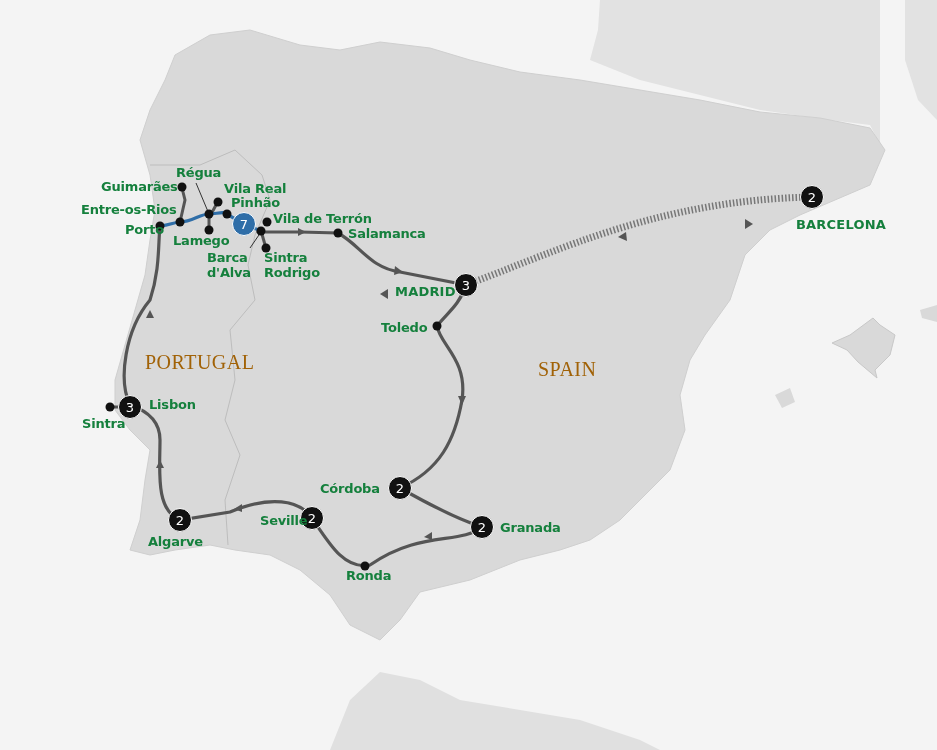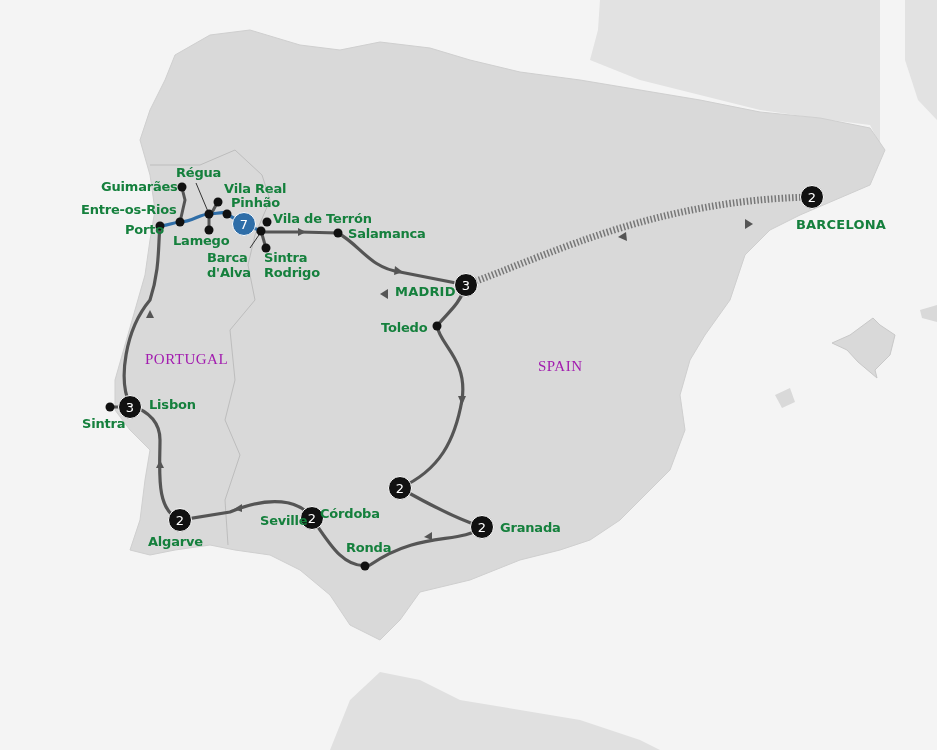--- a/index.html
+++ b/index.html
@@ -1,21 +1,21 @@
 <!DOCTYPE html>
 <html><head>
 <meta charset="utf-8">
 <style>
   html,body{margin:0;padding:0;}
   body{width:937px;height:750px;overflow:hidden;background:#f4f4f4;font-family:"Liberation Sans",sans-serif;}
   #map{position:relative;width:937px;height:750px;}
   svg{position:absolute;left:0;top:0;}
   .lbl{position:absolute;font-family:"DejaVu Sans","Liberation Sans",sans-serif;font-weight:bold;font-size:13px;color:#15803d;white-space:nowrap;line-height:15px;letter-spacing:-0.2px;}
   .caps{font-size:13px;letter-spacing:0.2px;}
-  .country{position:absolute;font-family:"Liberation Serif","DejaVu Serif",serif;font-size:15px;color:#a21caf;letter-spacing:0.5px;}
+  .country{position:absolute;font-family:"Liberation Serif","DejaVu Serif",serif;font-size:20px;color:#a16207;letter-spacing:0.5px;}
   .badge{position:absolute;width:22px;height:22px;border-radius:50%;background:#111;color:#fff;font-family:"DejaVu Sans",sans-serif;font-size:13px;display:flex;align-items:center;justify-content:center;transform:translate(-50%,-50%);border:1.5px solid #fff;box-sizing:content-box;}
   .badge.blue{background:#2f6ea8;}
   .dot{position:absolute;width:9px;height:9px;border-radius:50%;background:#111;transform:translate(-50%,-50%);}
   .tri{position:absolute;width:0;height:0;border-top:5px solid transparent;border-bottom:5px solid transparent;}
   .tri.left{border-right:8px solid #555;}
   .tri.right{border-left:8px solid #555;}
 </style>
 </head>
 <body>
 
@@ -112,21 +112,21 @@
   <div class="lbl" style="left:207px;top:250px;">
     <div>Barca</div>
     <div>d'Alva</div>
   </div>
   <div class="lbl" style="left:264px;top:250px;">
     <div>Sintra</div>
     <div>Rodrigo</div>
   </div>
   <div class="lbl caps" style="left:395px;top:284px;">MADRID</div>
   <div class="lbl" style="left:381px;top:320px;">Toledo</div>
-  <div class="lbl" style="left:320px;top:481px;margin-top:25px;">Córdoba</div>
+  <div class="lbl" style="left:320px;top:481px;">Córdoba</div>
   <div class="lbl" style="left:500px;top:520px;">Granada</div>
-  <div class="lbl" style="left:346px;top:540px;">Ronda</div>
+  <div class="lbl" style="left:346px;top:568px;">Ronda</div>
   <div class="lbl" style="left:260px;top:513px;">Seville</div>
   <div class="lbl" style="left:148px;top:534px;text-align:center;">Algarve</div>
   <div class="lbl" style="left:149px;top:397px;">Lisbon</div>
   <div class="lbl" style="left:82px;top:416px;">Sintra</div>
   <div class="lbl caps" style="left:796px;top:217px;">BARCELONA</div>
 </div>
 
 </body></html>

